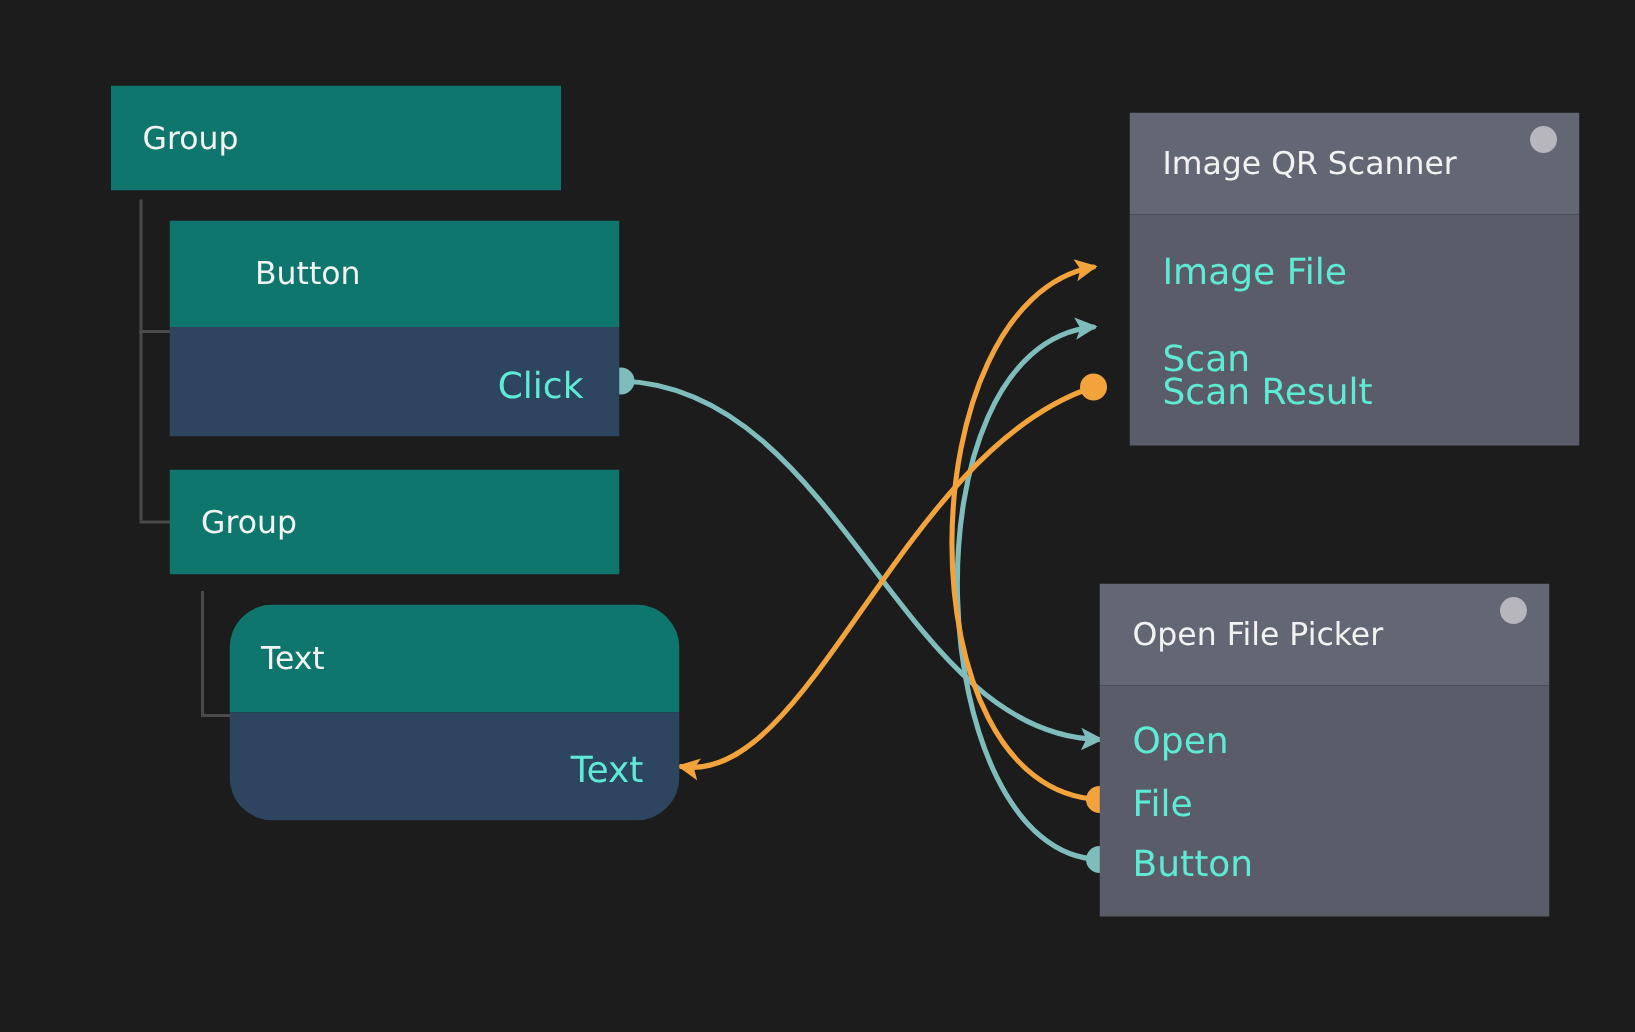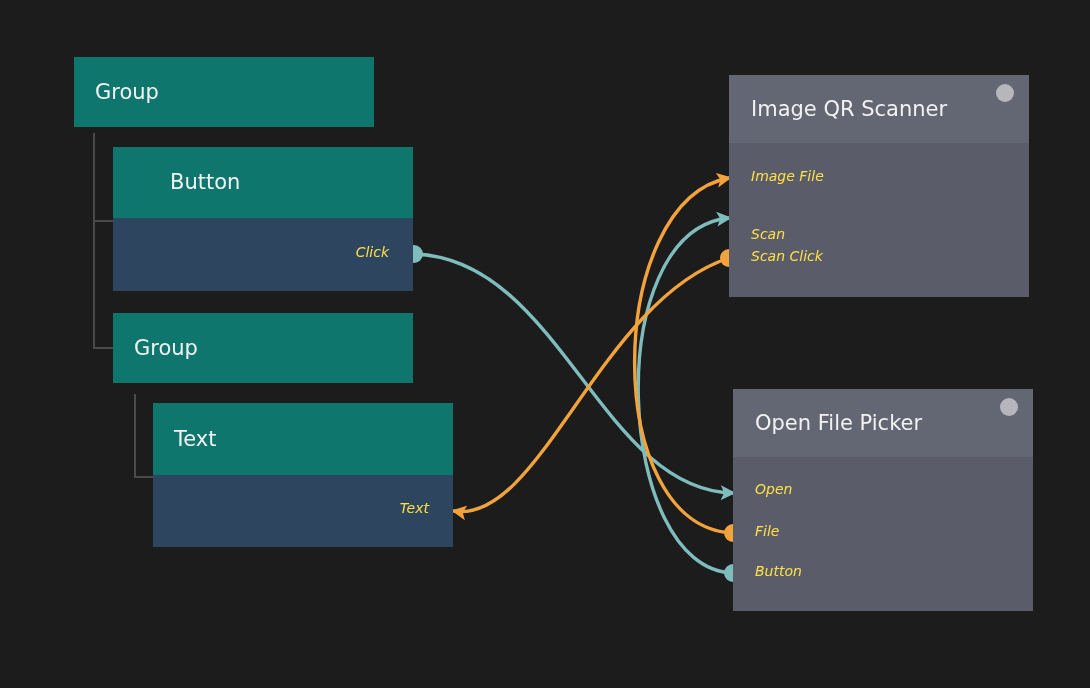--- a/index.html
+++ b/index.html
@@ -77,25 +77,24 @@
     height: 18px;
     border-radius: 50%;
     background: #b6b6bc;
     right: 15px;
     top: 9px;
   }
 
   
   .port {
     position: absolute;
-    color: #fde047;
-    font-size: 14px;
+    color: #5eead4;
+    font-size: 24px;
     line-height: 1;
     white-space: nowrap;
-    font-style: italic;
   }
   .port.out {            
     right: 24px;
     text-align: right;
   }
   .port.in {             
     left: 22px;
     text-align: left;
   }
 </style>
@@ -153,37 +152,37 @@
         <div class="node-body" style="height: 73px;">
           <div class="port out" style="top: 27px;">Click</div>
         </div>
       </div>
       <div class="node blue" style="left: 113px; top: 313px; width: 300px; height: 70px;">
         <div class="node-header" style="height: 70px;">
           <div class="node-title">Group</div>
         </div>
         <div class="node-body" style="height: 0px;"></div>
       </div>
-      <div class="node blue" style="left: 153px; top: 403px; width: 300px; height: 144px;">
+      <div class="node blue" style="left: 153px; top: 403px; width: 300px; height: 144px; border-radius: 29px;">
         <div class="node-header" style="height: 72px;">
           <div class="node-title">Text</div>
         </div>
         <div class="node-body" style="height: 72px;">
           <div class="port out" style="top: 26px;">Text</div>
         </div>
       </div>
-      <div class="node grey" style="left: 729px; top: 75px; width: 300px; height: 284px;">
+      <div class="node grey" style="left: 753px; top: 75px; width: 300px; height: 284px;">
         <div class="node-header" style="height: 68px;">
           <div class="node-title">Image QR Scanner</div>
           <div class="grip-dot"></div>
         </div>
         <div class="node-body" style="height: 154px;">
           <div class="port in" style="top: 26px;">Image File</div>
           <div class="port in" style="top: 66px; margin-top: 18px;">Scan</div>
-          <div class="port in" style="top: 106px;">Scan Click</div>
+          <div class="port in" style="top: 106px;">Scan Result</div>
         </div>
       </div>
       <div class="node grey" style="left: 733px; top: 389px; width: 300px; height: 273px;">
         <div class="node-header" style="height: 68px;">
           <div class="node-title">Open File Picker</div>
           <div class="grip-dot"></div>
         </div>
         <div class="node-body" style="height: 154px;">
           <div class="port in" style="top: 25px;">Open</div>
           <div class="port in" style="top: 67px;">File</div>

